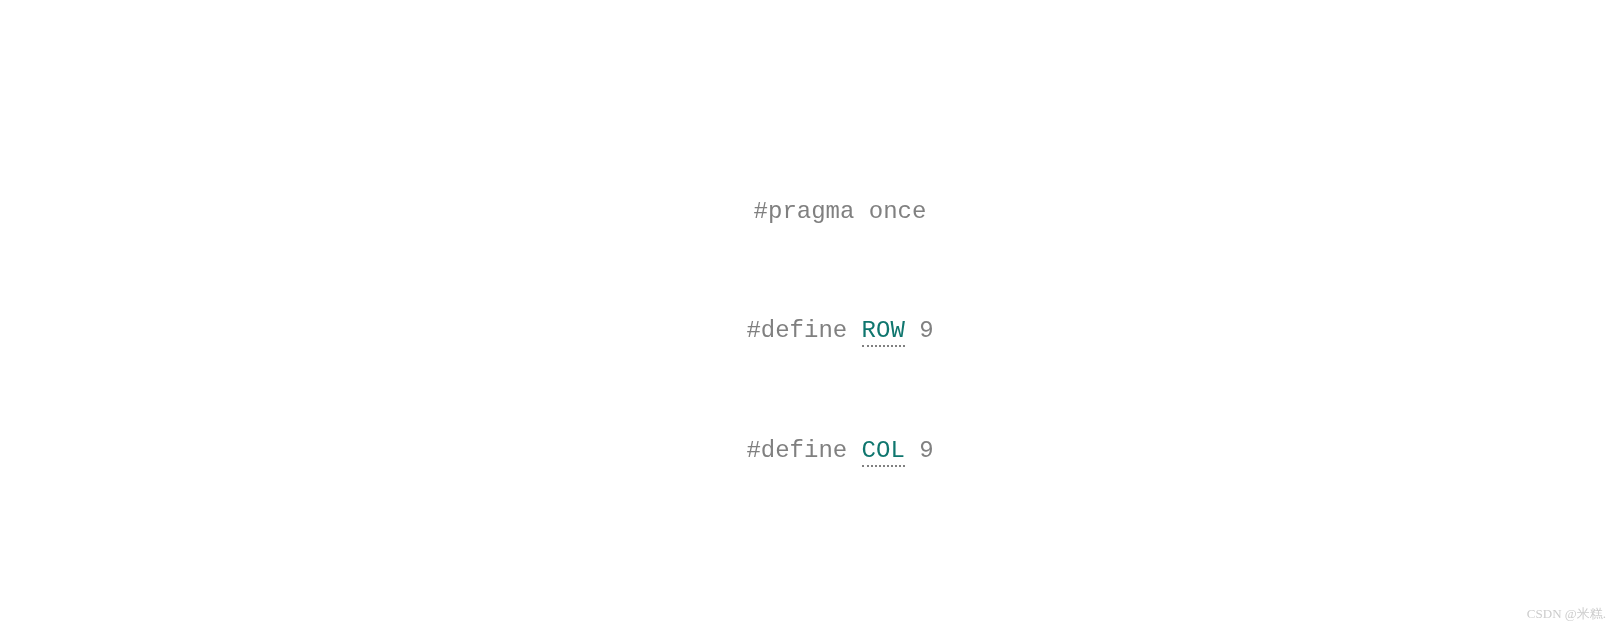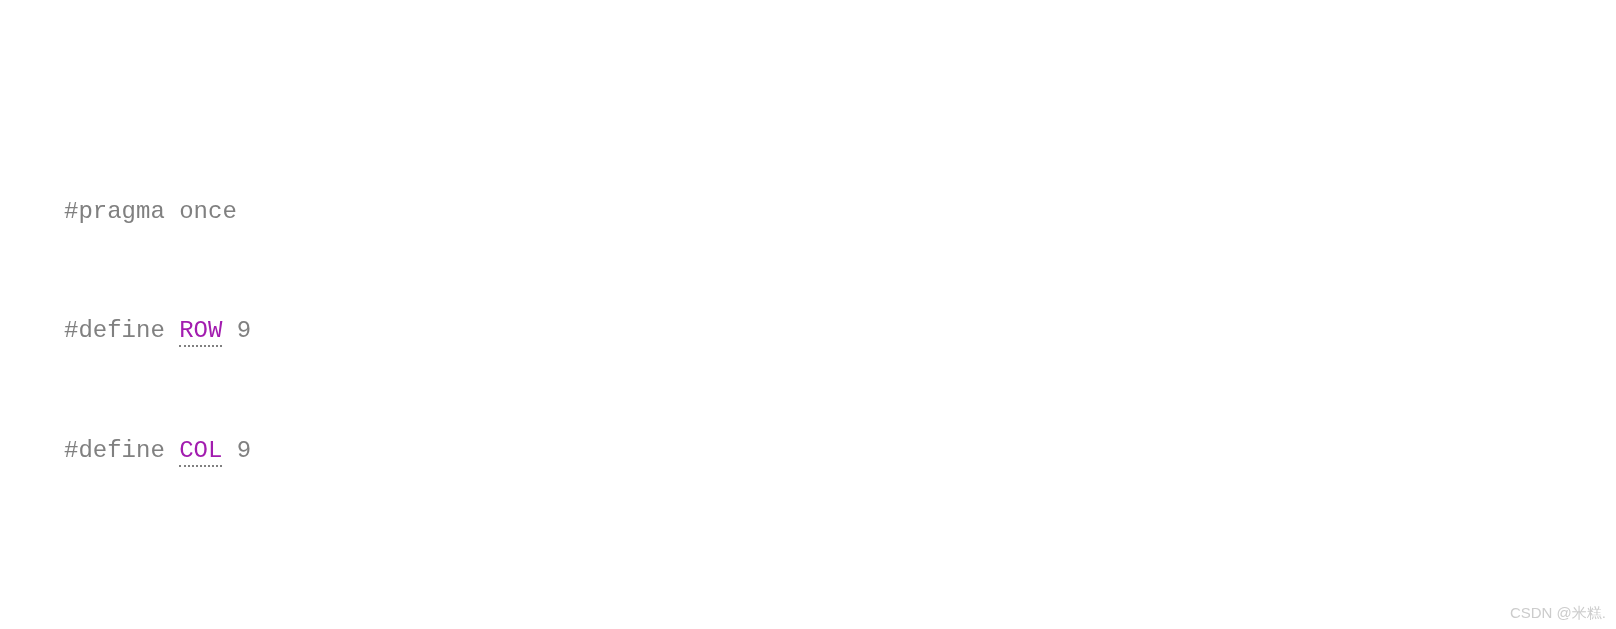--- a/index.html
+++ b/index.html
@@ -13,48 +13,49 @@
   }
   .code-area {
     position: relative;
     padding-top: 4px;
   }
   .line {
     display: flex;
     align-items: flex-start;
     line-height: 1.6;
     min-height: 38px;
+    text-align: center;
   }
   .gutter {
     width: 64px;
     flex: 0 0 64px;
     text-align: right;
     padding-right: 8px;
     box-sizing: border-box;
     color: #888;
     user-select: none;
     position: relative;
   }
   .content {
     flex: 1;
     position: relative;
   }
   .c-gray { color: #808080; }
-  .c-macro { color: #a21caf; }
+  .c-macro { color: #0f766e; }
   .underline-dot {
     border-bottom: 2px dotted #808080;
     padding-bottom: 1px;
   }
   .watermark {
     position: fixed;
     right: 10px;
     bottom: 6px;
-    font-size: 15px;
+    font-size: 13px;
     color: #ccc;
-    font-family: Liberation Sans, sans-serif;
+    font-family: Liberation Serif, serif;
     white-space: nowrap;
   }
 </style>
 </head>
 <body>
 
 
 
 <div class="code-area">
 

